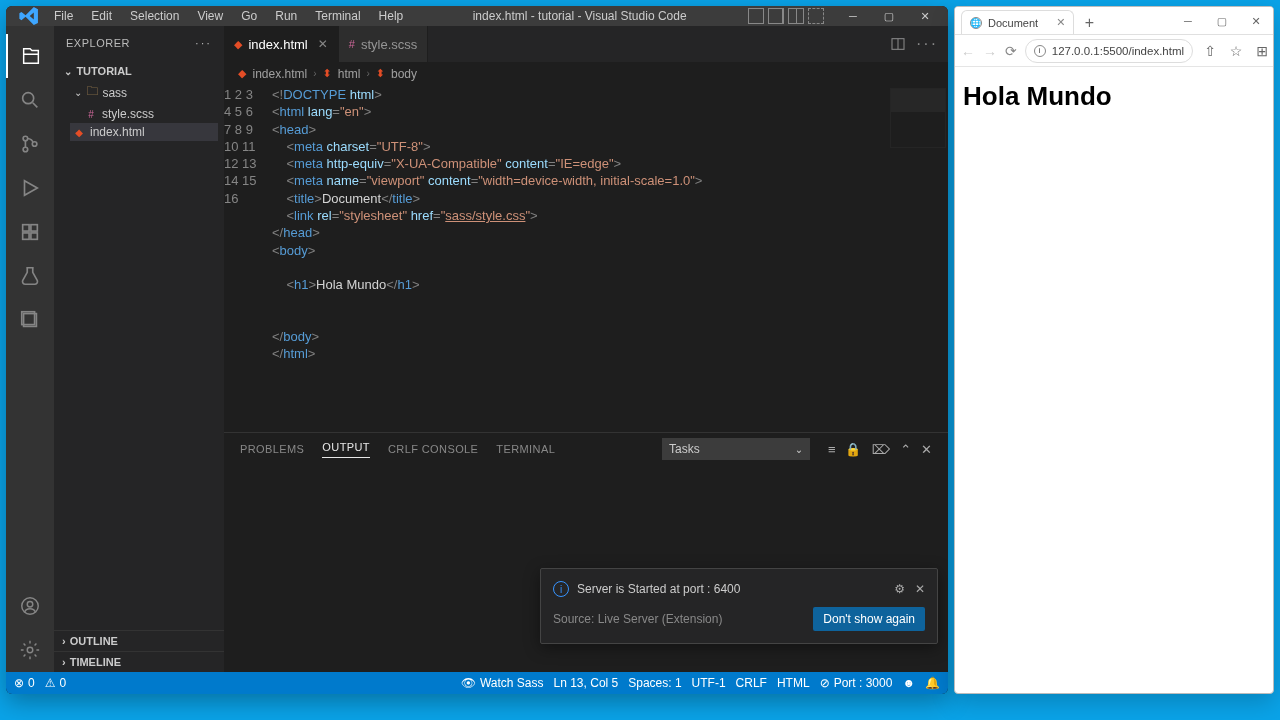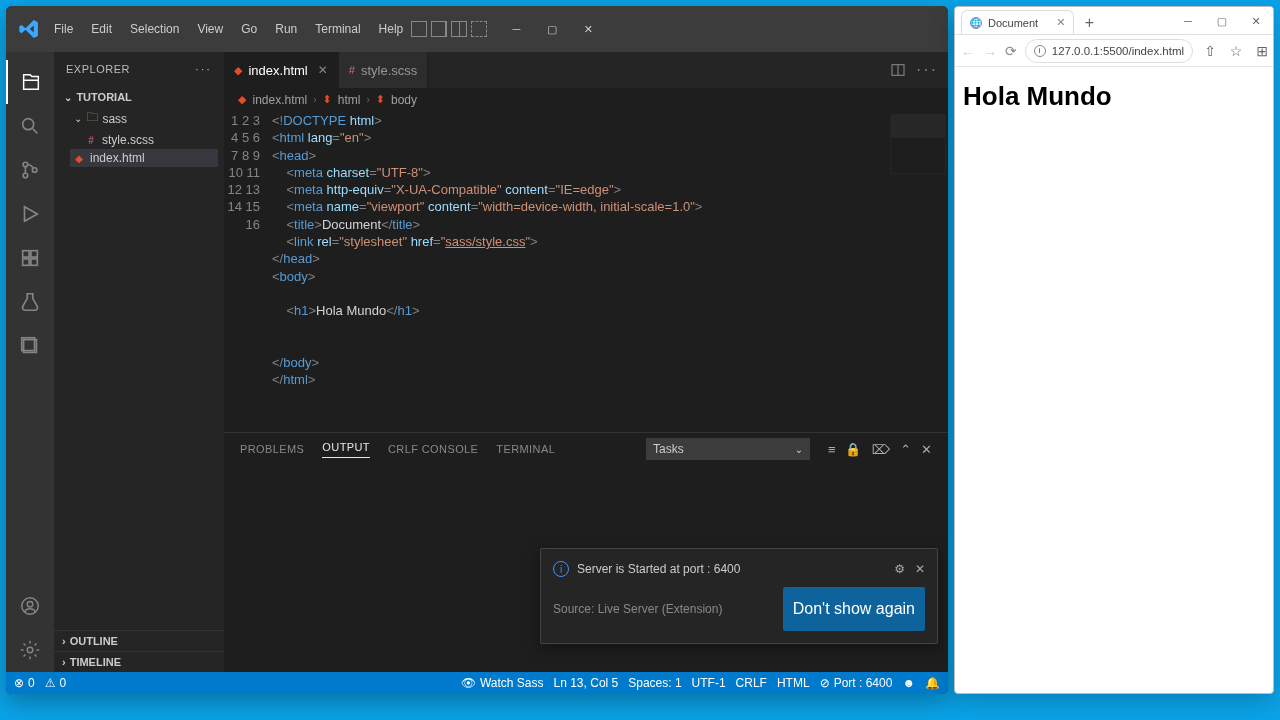--- a/index.html
+++ b/index.html
@@ -1,21 +1,21 @@
 <!DOCTYPE html>
 <html><head>
 <meta charset="utf-8">
 <style>
 * { margin: 0; padding: 0; box-sizing: border-box; font-family: "Segoe UI", sans-serif; }
 body { background: #0aa3e8; width: 1280px; height: 720px; overflow: hidden; position: relative; }
 .desktop { position: absolute; inset: 0; padding: 6px; display: flex; gap: 6px; }
 
 
 .vscode { flex: 0 0 942px; height: 688px; background: #1e1e1e; border-radius: 6px; overflow: hidden; display: flex; flex-direction: column; box-shadow: 0 8px 24px rgba(0,0,0,.3); }
-.titlebar { height: 46px; background: #3c3c3c; display: flex; align-items: center; color: #ccc; font-size: 12px; padding: 0 6px; }
+.titlebar { height: 20px; background: #3c3c3c; display: flex; align-items: center; color: #ccc; font-size: 12px; padding: 0 6px; }
 .titlebar .logo { width: 22px; height: 22px; margin: 0 6px; }
 .titlebar .logo svg { width: 22px; height: 22px; }
 .menu { display: flex; gap: 2px; }
 .menu span { padding: 4px 8px; cursor: pointer; border-radius: 3px; }
 .titlebar .title { flex: 1; text-align: center; color: #ccc; }
 .winctl { display: flex; gap: 2px; align-items: center; }
 .winctl .layout { display: flex; gap: 4px; margin-right: 10px; }
 .winctl .laybox { width: 16px; height: 16px; border: 1px solid #888; display: flex; }
 .winctl .laybox::before { content: ""; flex: 1; }
 .winctl .laybox.a { } .winctl .laybox.b::before{border-right:1px solid #888;} .winctl .laybox.c::before{border-left:1px solid #888;margin-left:50%} .winctl .laybox.d{border-style:dashed}
@@ -45,43 +45,43 @@
 .tab { display: flex; align-items: center; gap: 6px; padding: 0 10px; font-size: 13px; color: #969696; background: #2d2d2d; border-right: 1px solid #1e1e1e; cursor: pointer; }
 .tab.active { background: #1e1e1e; color: #fff; }
 .tab .tx { font-size: 12px; color: #888; margin-left: 4px; cursor: pointer; }
 .tabs .tabspace { flex: 1; }
 .tabs .tacts { display: flex; align-items: center; gap: 10px; padding: 0 10px; color: #888; }
 
 .breadcrumbs { height: 24px; display: flex; align-items: center; gap: 6px; padding: 0 14px; font-size: 12px; color: #a0a0a0; background: #1e1e1e; border-bottom: 1px solid #1e1e1e; }
 .breadcrumbs .sep { color: #666; font-size: 10px; }
 
 .code { flex: 1; display: flex; font-family: Consolas, monospace; font-size: 13px; background: #1e1e1e; color: #d4d4d4; position: relative; overflow: hidden; }
-.gutter { width: 48px; text-align: right; color: #858585; padding-right: 12px; user-select: none; line-height: 17.3px; padding-top: 0; }
+.gutter { width: 48px; text-align: left; color: #858585; padding-right: 12px; user-select: none; line-height: 17.3px; padding-top: 0; }
 .lines { flex: 1; line-height: 17.3px; white-space: pre; }
 .minimap { position: absolute; right: 2px; top: 2px; width: 56px; height: 60px; background: linear-gradient(#3a3a3a 0 40%, transparent 0); opacity: .35; border: 1px solid #333; }
 
 
 .pun{color:#808080}.tag{color:#569cd6}.attr{color:#9cdcfe}.str{color:#ce9178}.underline{text-decoration:underline;text-decoration-color:#ce9178}
 
 .panel { height: 240px; background: #1e1e1e; border-top: 1px solid #333; display: flex; flex-direction: column; }
 .paneltabs { height: 32px; display: flex; align-items: center; gap: 18px; padding: 0 16px; font-size: 11px; color: #888; }
 .paneltabs .pt { cursor: pointer; letter-spacing: .4px; }
 .paneltabs .pt.active { color: #e7e7e7; border-bottom: 1px solid #e7e7e7; padding-bottom: 4px; }
 .paneltabs .ptspace { flex: 1; }
-.taskselect { width: 164px; height: 22px; background: #3c3c3c; color: #ccc; border: 1px solid #3c3c3c; font-size: 12px; padding: 0 6px; display: flex; align-items: center; justify-content: space-between; }
+.taskselect { width: 148px; height: 22px; background: #3c3c3c; color: #ccc; border: 1px solid #3c3c3c; font-size: 12px; padding: 0 6px; display: flex; align-items: center; justify-content: space-between; }
 .pacts { display: flex; gap: 10px; color: #aaa; }
 .pacts span { cursor: pointer; font-size: 13px; }
 
 .toast { position: absolute; right: 10px; bottom: 28px; width: 398px; background: #252526; border: 1px solid #444; padding: 12px; font-size: 12px; color: #ccc; border-radius: 2px; box-shadow: 0 4px 16px rgba(0,0,0,.4); }
 .toast .trow1 { display: flex; align-items: center; gap: 8px; }
 .toast .iico { width: 16px; height: 16px; border: 1.5px solid #3794ff; border-radius: 50%; color: #3794ff; font-size: 10px; display: flex; align-items: center; justify-content: center; }
 .toast .tacts { margin-left: auto; display: flex; gap: 10px; color: #aaa; }
 .toast .trow2 { display: flex; align-items: center; margin-top: 10px; }
 .toast .src { color: #888; }
-.toast .tbtn { margin-left: auto; background: #0e639c; color: #fff; padding: 13px 10px; font-size: 16px; border-radius: 2px; cursor: pointer; }
+.toast .tbtn { margin-left: auto; background: #0e639c; color: #fff; padding: 5px 10px; font-size: 12px; border-radius: 2px; cursor: pointer; }
 
 .statusbar { height: 22px; background: #007acc; color: #fff; display: flex; align-items: center; font-size: 12px; padding: 0 8px; gap: 12px; }
 .statusbar .sl, .statusbar .sr { display: flex; align-items: center; gap: 10px; }
 .statusbar .sr { margin-left: auto; }
 .statusbar .sbitem { display: flex; align-items: center; gap: 4px; cursor: pointer; }
 
 .sidebar .bottom { margin-top: auto; }
 .sidebar .colrow { font-size: 11px; font-weight: 700; color: #ccc; padding: 4px 8px; display: flex; align-items: center; gap: 4px; border-top: 1px solid #333; }
 
 
@@ -120,20 +120,21 @@
     <div class="menu">
       <span>File</span>
       <span>Edit</span>
       <span>Selection</span>
       <span>View</span>
       <span>Go</span>
       <span>Run</span>
       <span>Terminal</span>
       <span>Help</span>
     </div>
+    <div class="title">index.html - tutorial - Visual Studio Code</div>
     <div class="winctl">
       <div class="layout">
         <span class="laybox a"></span>
         <span class="laybox b"></span>
         <span class="laybox c"></span>
         <span class="laybox d"></span>
       </div>
       <div class="wbtn">─</div>
       <div class="wbtn">▢</div>
       <div class="wbtn">✕</div>
@@ -354,21 +355,21 @@
       <span class="sbitem">⊗ <span>0</span></span>
       <span class="sbitem">⚠ <span>0</span></span>
     </div>
     <div class="sr">
       <span class="sbitem">👁 <span>Watch Sass</span></span>
       <span class="sbitem">Ln 13, Col 5</span>
       <span class="sbitem">Spaces: 1</span>
       <span class="sbitem">UTF-1</span>
       <span class="sbitem">CRLF</span>
       <span class="sbitem">HTML</span>
-      <span class="sbitem">⊘ <span>Port : 6400</span></span>
+      <span class="sbitem">⊘ <span>Port : 3000</span></span>
       <span class="sbitem">☻</span>
       <span class="sbitem">🔔</span>
     </div>
   </div>
 </div>
 
 <div class="browser">
   <div class="btitle">
     <div class="btab">
       <span class="bico">🌐</span>

